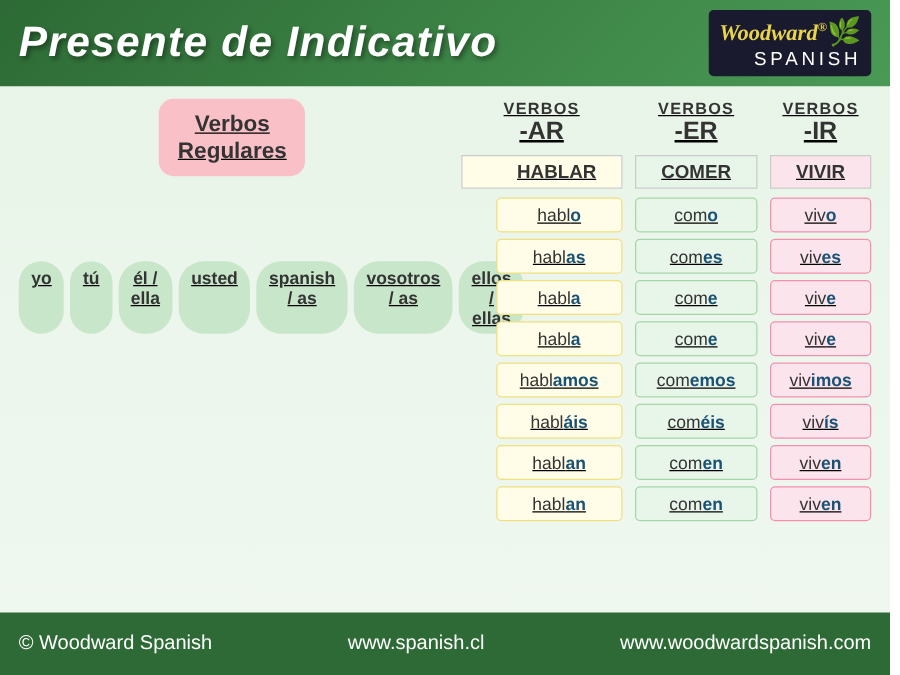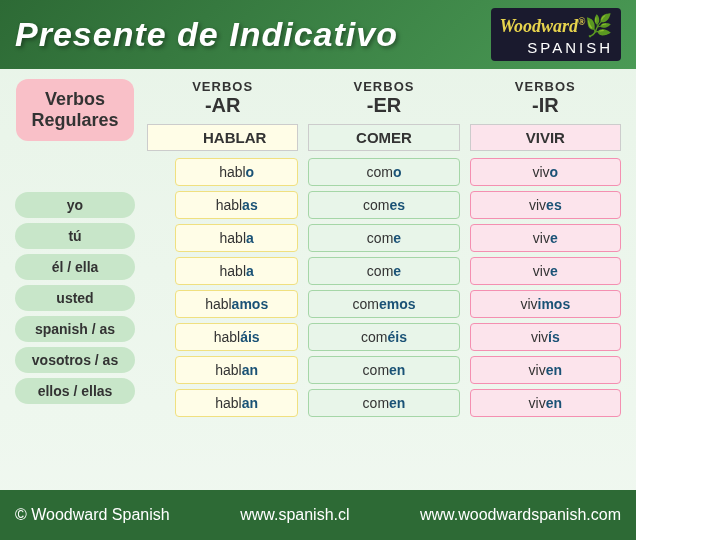--- a/index.html
+++ b/index.html
@@ -4,21 +4,21 @@
   <style>
     * { box-sizing: border-box; margin: 0; padding: 0; }
     body {
       width: 720px;
       height: 540px;
       background: #fff;
       font-family: Arial, sans-serif;
       overflow: hidden;
     }
     .main-container {
-      width: 636px;
+      width: 712px;
       height: 540px;
       background: linear-gradient(to bottom, #e8f4e8 0%, #f0f8f0 100%);
       position: relative;
       padding: 0;
     }
     .header {
       background: #3a7d44;
       background: linear-gradient(135deg, #2d6a35 0%, #4a9a55 100%);
       padding: 8px 15px 8px 15px;
       display: flex;
@@ -65,20 +65,21 @@
     }
     .logo-inner {
       display: flex;
       align-items: center;
       justify-content: center;
     }
     .content-area {
       padding: 10px 15px 5px 15px;
       display: flex;
       gap: 12px;
+      text-decoration: underline;
     }
     .verbos-label-col {
       display: flex;
       flex-direction: column;
       align-items: center;
       min-width: 120px;
       gap: 6px;
     }
     .verbos-regulares-box {
       background: #f9c0c8;
@@ -86,24 +87,24 @@
       padding: 10px 15px;
       text-align: center;
       font-size: 18px;
       font-weight: bold;
       color: #333;
       margin-bottom: 4px;
       min-width: 115px;
     }
     .pronoun-list {
       display: flex;
-      flex-direction: column;
+      flex-direction: row;
       gap: 5px;
       width: 100%;
-      margin-top: 41px;
+      margin-top: 58px;
     }
     .pronoun-item {
       background: #c8e6c9;
       border-radius: 20px;
       padding: 5px 10px;
       text-align: center;
       font-size: 14px;
       font-weight: 600;
       color: #333;
       width: 100%;

